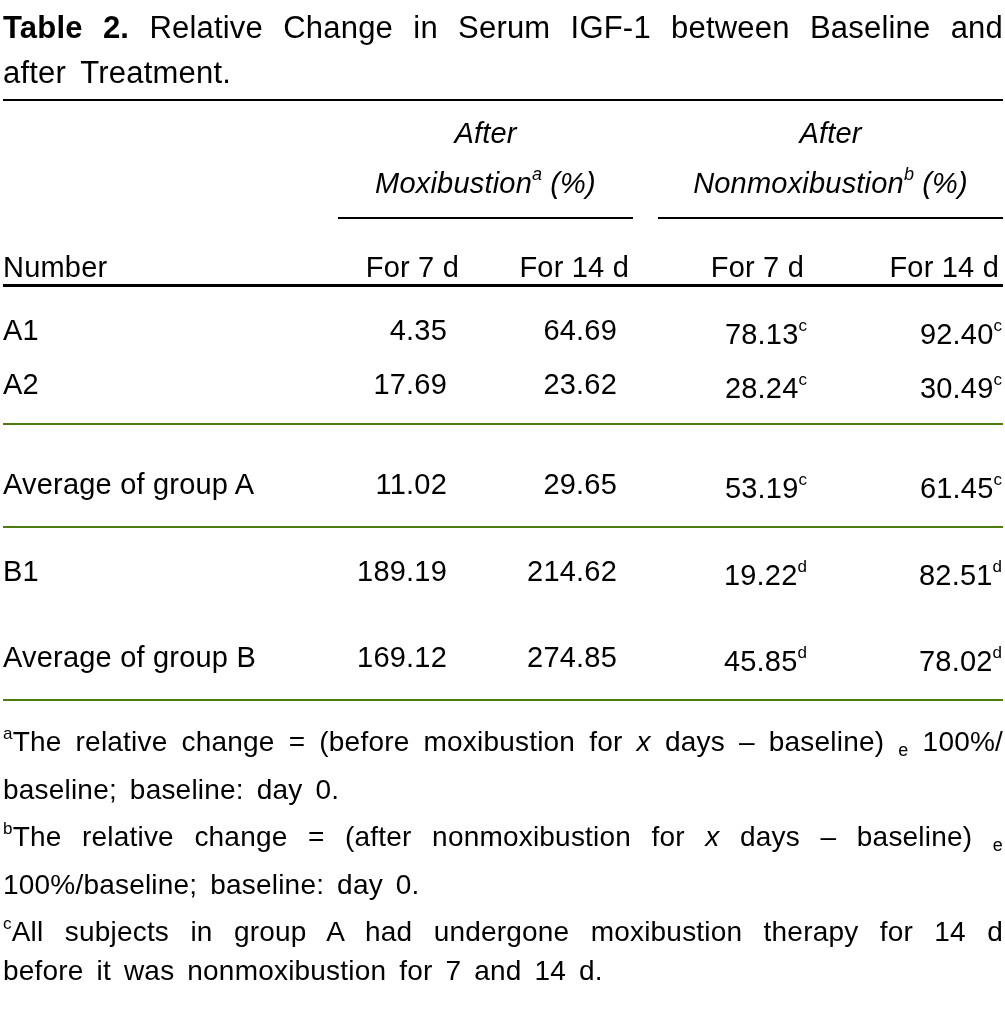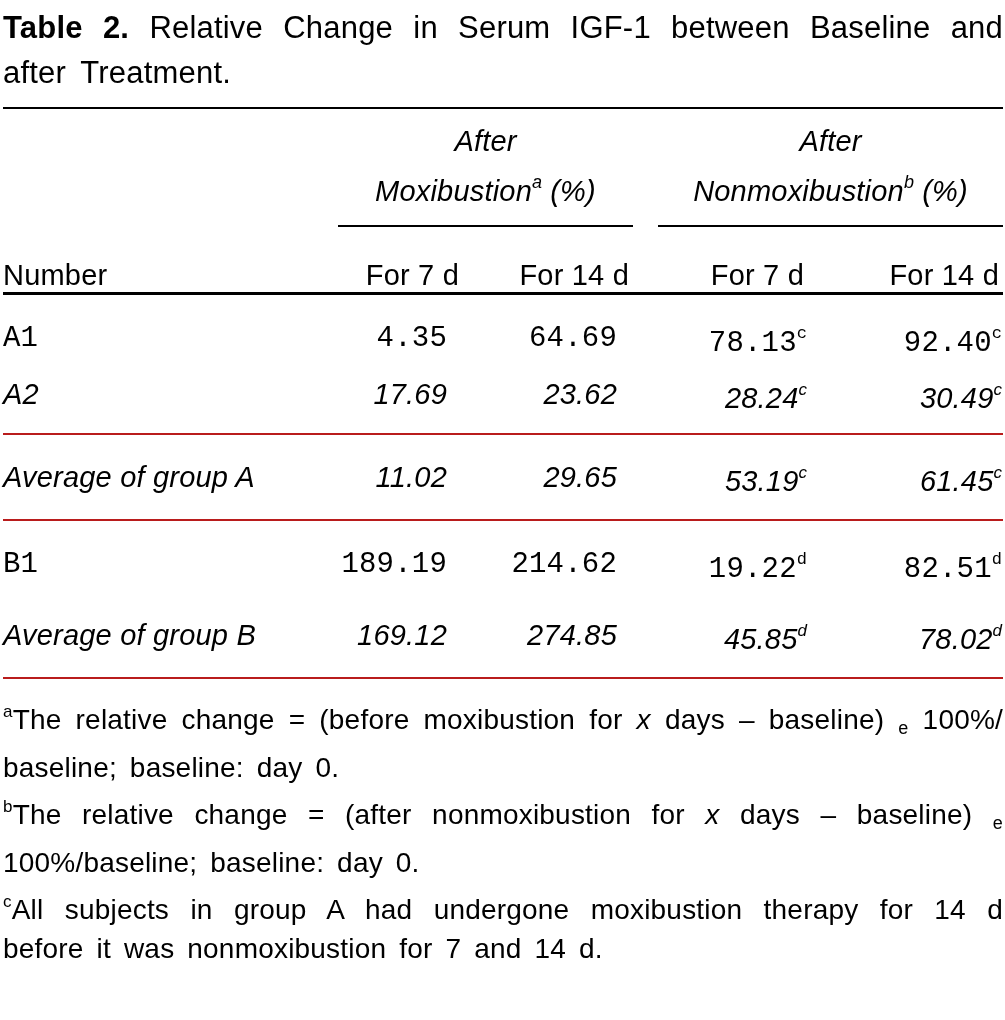--- a/index.html
+++ b/index.html
@@ -16,21 +16,21 @@
   }
   .page {
     box-sizing: border-box;
     width: 1005px;
     padding: 3px 2px 0 3px;
   }
   
   .title {
     font-size: 31px;
     line-height: 45px;
-    margin: 2px 0 12px 0;
+    margin: 2px 0 4px 0;
     text-align: justify;
     word-spacing: 6px;
     letter-spacing: 0.2px;
   }
   .title b { font-weight: bold; }
   
   table.igf {
     width: 100%;
     border-collapse: collapse;
     border-top: 2px solid #000;
@@ -60,24 +60,24 @@
     letter-spacing: 0;
   }
   
   tr.colhead th {
     vertical-align: bottom;
     padding-top: 32px;
     border-bottom: 3px solid #000;
   }
   
   tbody td { line-height: 46px; }
-  tr.sec-first td { padding-top: 16px; font-family: Liberation Mono, monospace; }
+  tr.sec-first td { padding-top: 16px; }
   tr.sec-last td { padding-bottom: 12px; }
-  tr.rule td { border-bottom: 2px solid #b91c1c; font-style: italic; }
-  tr.avg td { padding-top: 15px; padding-bottom: 15px; }
+  tr.rule td { border-bottom: 2px solid #4d7c0f; }
+  tr.avg td { padding-top: 32px; padding-bottom: 15px; }
   sup.mk {
     font-size: 17px;
     vertical-align: 13px;
     letter-spacing: 0;
     margin-right: -15px;
   }
   
   .footnotes {
     margin-top: 13px;
     font-size: 28px;

